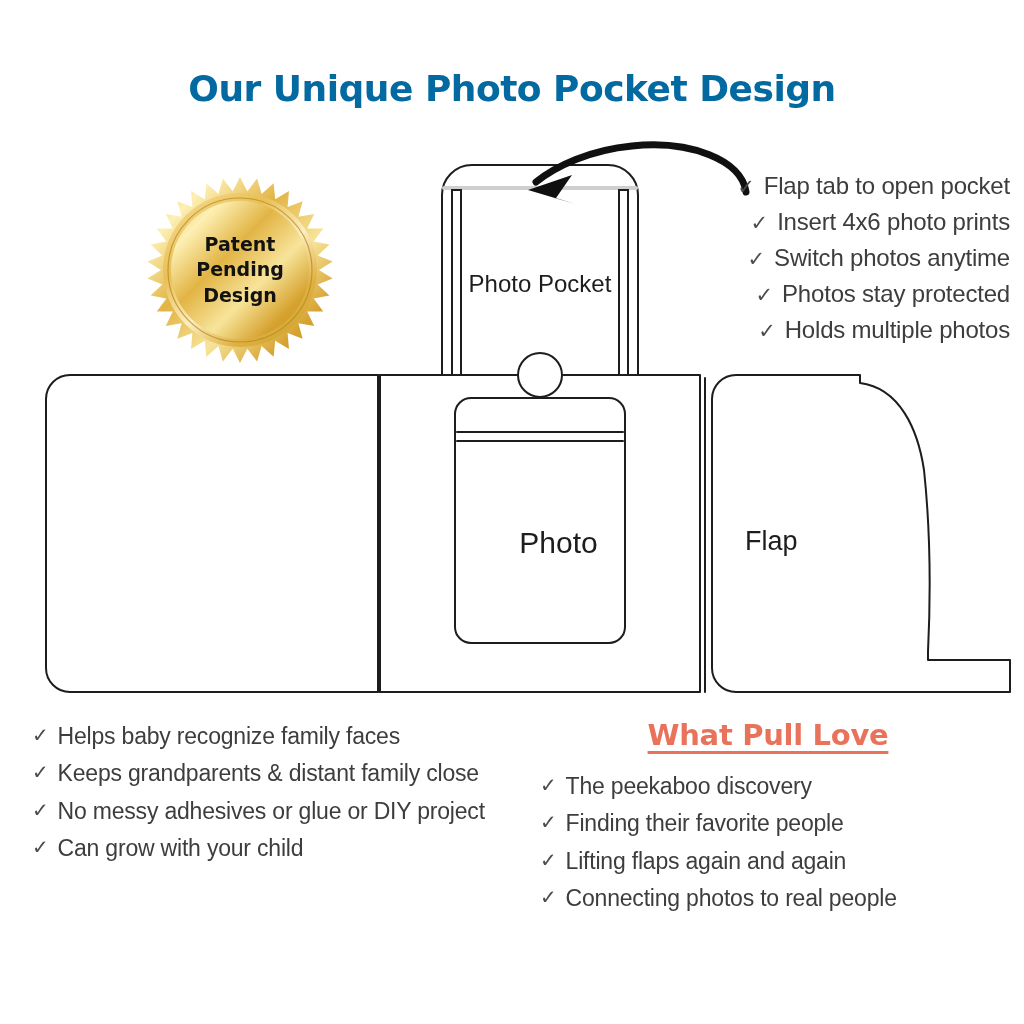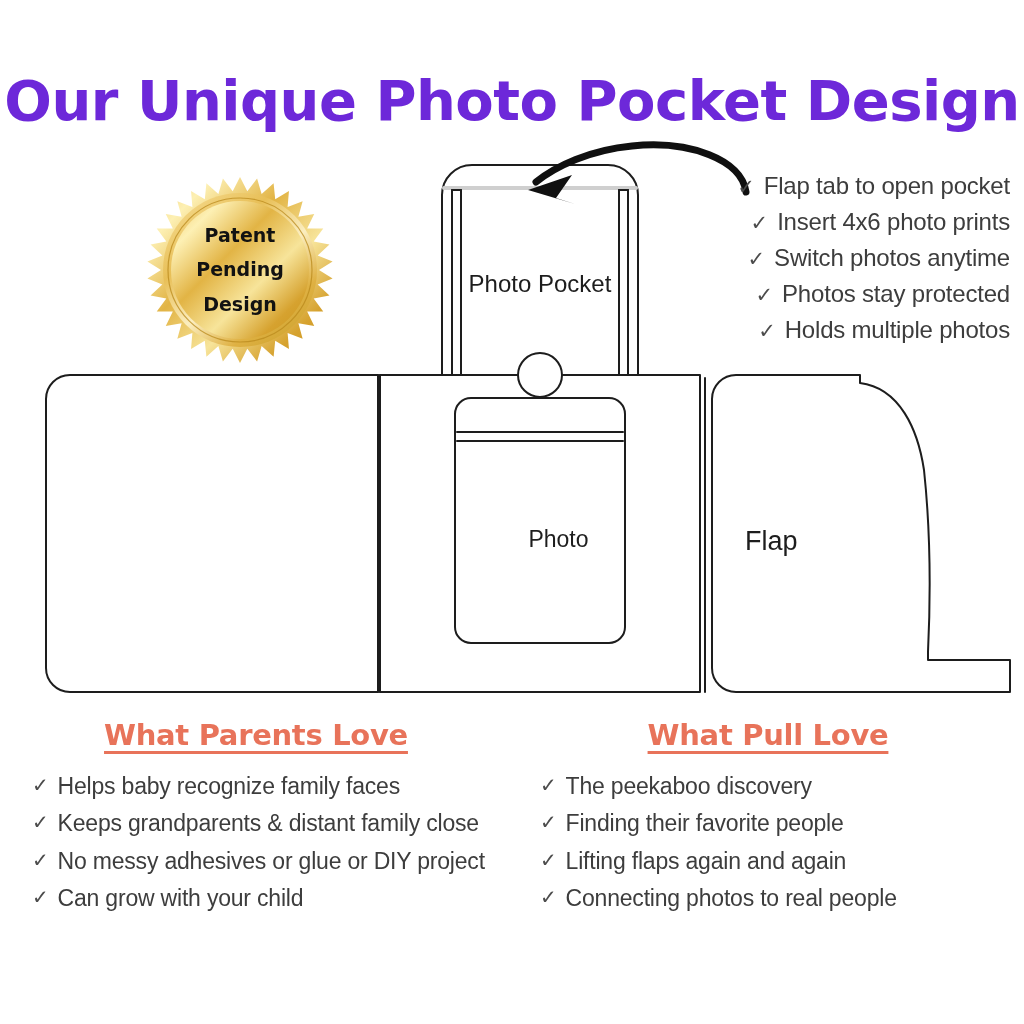--- a/index.html
+++ b/index.html
@@ -21,45 +21,45 @@
   }
 
   
   .page-title {
     position: absolute;
     left: 0;
     top: 68px;
     width: 1024px;
     text-align: center;
     font-family: "DejaVu Sans", sans-serif;
-    font-size: 56px;
+    font-size: 36px;
     font-weight: 700;
     letter-spacing: -0.5px;
-    color: #6d28d9;
+    color: #0369a1;
     white-space: nowrap;
   }
 
   
   .badge {
     position: absolute;
     left: 146px;
     top: 176px;
     width: 188px;
     height: 188px;
   }
   .badge svg { display: block; width: 188px; height: 188px; }
   .badge-text {
     position: absolute;
     left: 0; top: 0;
     width: 188px; height: 188px;
     display: flex;
     flex-direction: column;
     align-items: center;
     justify-content: center;
-    gap: 11px;
+    gap: 2px;
     font-family: "DejaVu Sans", sans-serif;
     font-size: 19px;
     font-weight: 700;
     color: #121212;
     line-height: 1.22;
     text-align: center;
     pointer-events: none;
   }
 
   
@@ -79,21 +79,21 @@
     white-space: nowrap;
   }
   .label-photo-pocket {
     left: 440px; top: 270px; width: 200px;
     text-align: center;
     font-size: 24px;
   }
   .label-photo {
     left: 455px; top: 526px; width: 170px;
     text-align: center;
-    font-size: 23px;
+    font-size: 30px;
     padding-left: 37px;
   }
   .label-flap {
     left: 745px; top: 526px; width: 180px;
     text-align: left;
     font-size: 27px;
   }
 
   
   .feature-list {
@@ -293,21 +293,20 @@
     </div>
     <div class="feature-row">
       <span class="check">✓</span>
       <span class="txt">Holds multiple photos</span>
     </div>
   </div>
 
   <div class="columns">
 
     <div class="col col-parents">
-      <div class="col-head">What Parents Love</div>
       <div class="bullet">
         <span class="check">✓</span>
         <span class="txt">Helps baby recognize family faces</span>
       </div>
       <div class="bullet">
         <span class="check">✓</span>
         <span class="txt">Keeps grandparents &amp; distant family close</span>
       </div>
       <div class="bullet">
         <span class="check">✓</span>

